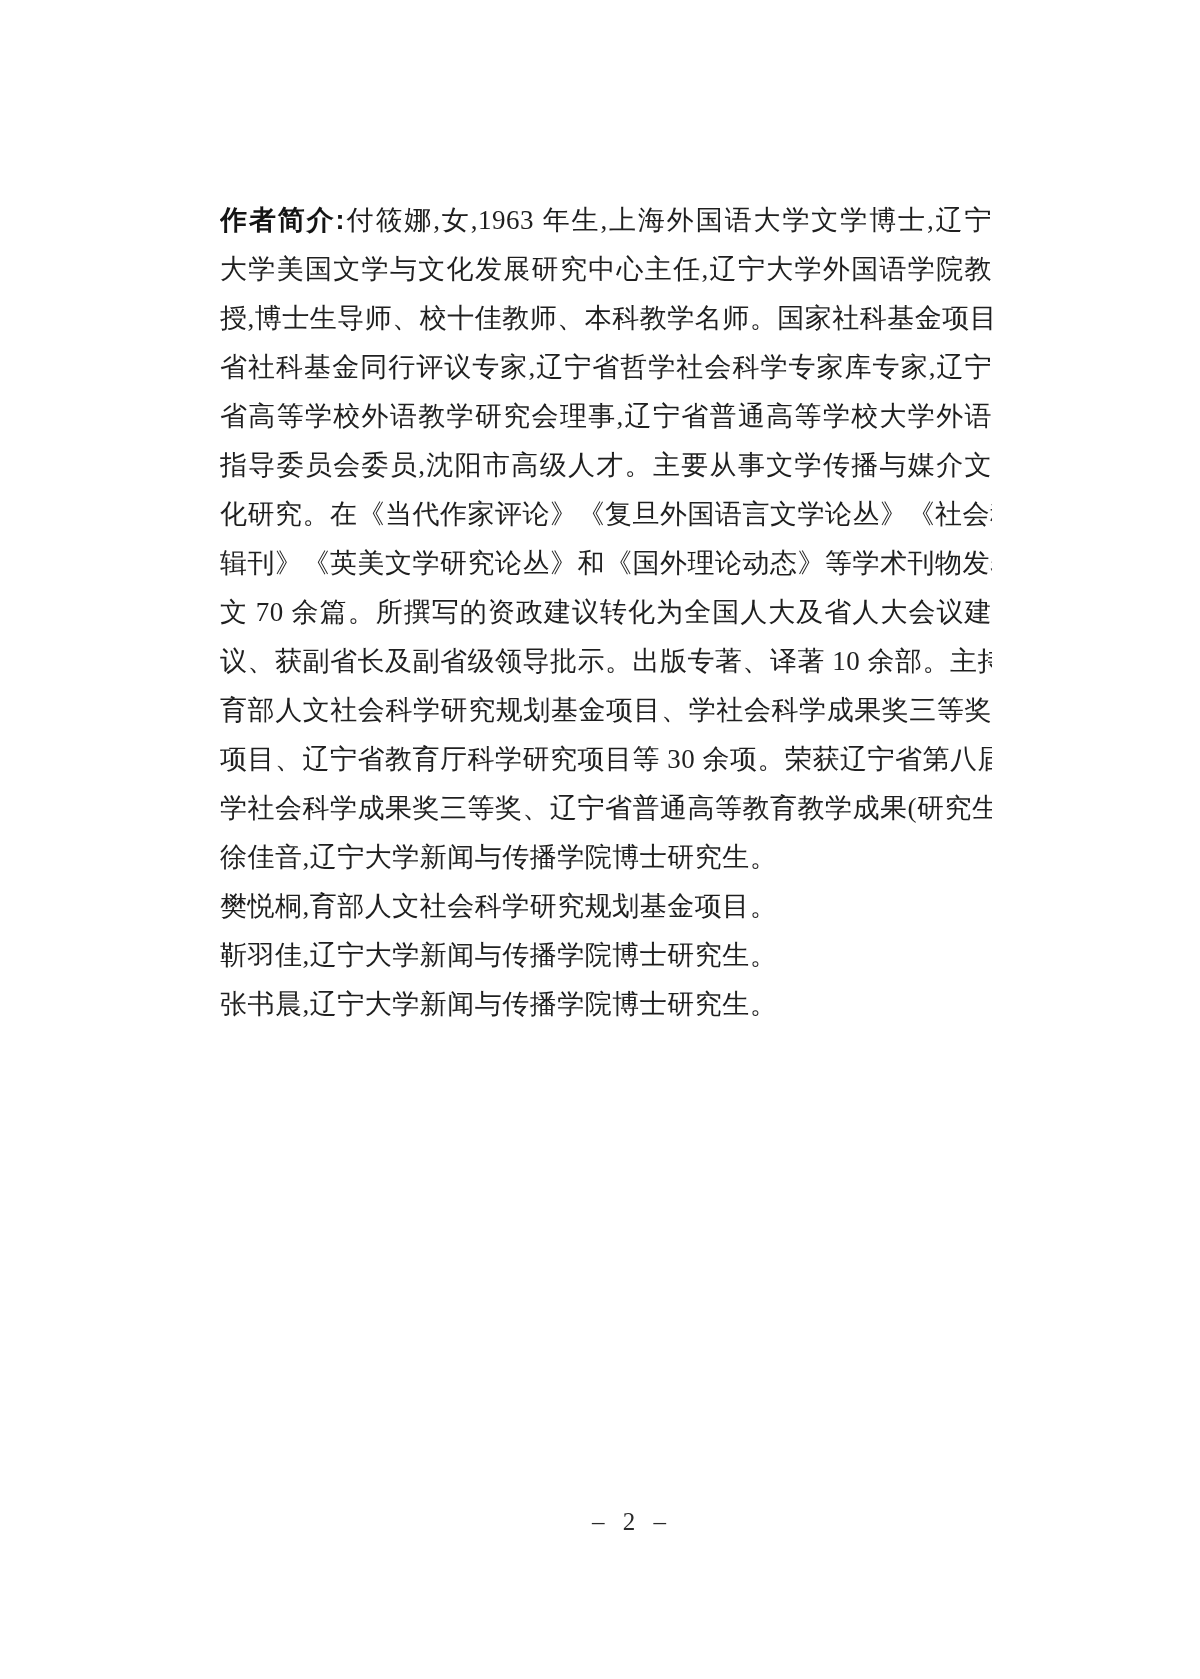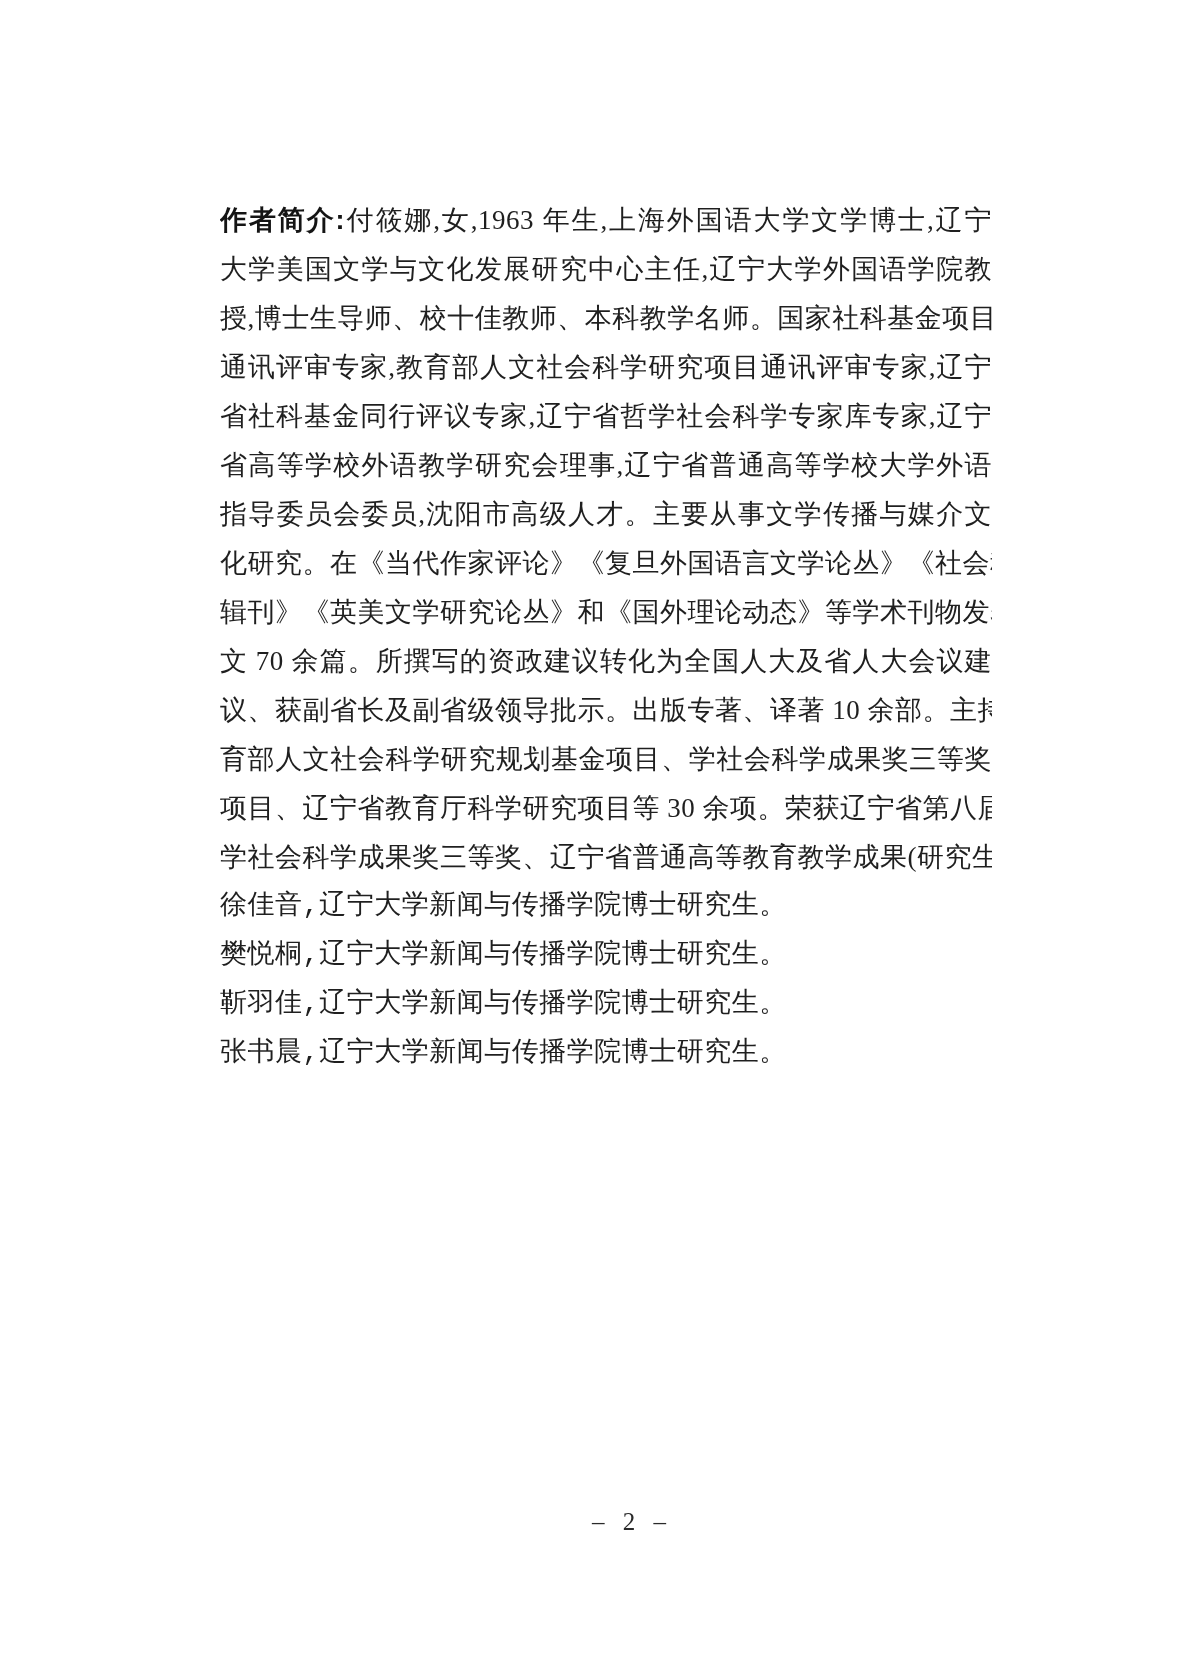--- a/index.html
+++ b/index.html
@@ -49,21 +49,20 @@
     letter-spacing: 0.5px;
     white-space: nowrap;
   }
   .intro-label {
     font-family: "Liberation Sans", sans-serif;
     font-weight: 700;
     color: #141414;
   }
   .contrib-block {
     margin-top: 0;
-    font-family: Liberation Mono, monospace;
   }
   .footer {
     position: absolute;
     left: 0;
     top: 1508px;
     width: 1200px;
     text-align: center;
     font-size: 25px;
     color: #2a2a2a;
     letter-spacing: 6px;
@@ -73,35 +72,34 @@
 <body>
 
 <div class="page">
 
   <div class="text-block">
 
     <div class="jline"><span class="intro-label">作者简介:</span><span>付筱娜,女,1963 年生,上海外国语大学文学博士,辽宁</span></div>
 
     <div class="jline">大学美国文学与文化发展研究中心主任,辽宁大学外国语学院教</div>
     <div class="jline">授,博士生导师、校十佳教师、本科教学名师。国家社科基金项目</div>
-    <div class="jline">通讯评审专家,教育部人文社会科学研究项目通讯评审专家,辽宁</div>
     <div class="jline">省社科基金同行评议专家,辽宁省哲学社会科学专家库专家,辽宁</div>
     <div class="jline">省高等学校外语教学研究会理事,辽宁省普通高等学校大学外语</div>
     <div class="jline">指导委员会委员,沈阳市高级人才。主要从事文学传播与媒介文</div>
     <div class="jline">化研究。在《当代作家评论》《复旦外国语言文学论丛》《社会科学</div>
     <div class="jline">辑刊》《英美文学研究论丛》和《国外理论动态》等学术刊物发表论</div>
     <div class="jline">文 70 余篇。所撰写的资政建议转化为全国人大及省人大会议建</div>
     <div class="jline">议、获副省长及副省级领导批示。出版专著、译著 10 余部。主持教</div>
     <div class="jline">育部人文社会科学研究规划基金项目、学社会科学成果奖三等奖</div>
     <div class="jline">项目、辽宁省教育厅科学研究项目等 30 余项。荣获辽宁省第八届</div>
     <div class="jline">学社会科学成果奖三等奖、辽宁省普通高等教育教学成果(研究生</div>
 
     <div class="contrib-block">
       <div class="lline">徐佳音,辽宁大学新闻与传播学院博士研究生。</div>
-      <div class="lline">樊悦桐,辽宁大学新闻与传播学院博士研究生。</div>
+      <div class="lline">樊悦桐,育部人文社会科学研究规划基金项目。</div>
       <div class="lline">靳羽佳,辽宁大学新闻与传播学院博士研究生。</div>
       <div class="lline">张书晨,辽宁大学新闻与传播学院博士研究生。</div>
     </div>
 
   </div>
 
   <div class="footer">– 2 –</div>
 
 </div>
 

